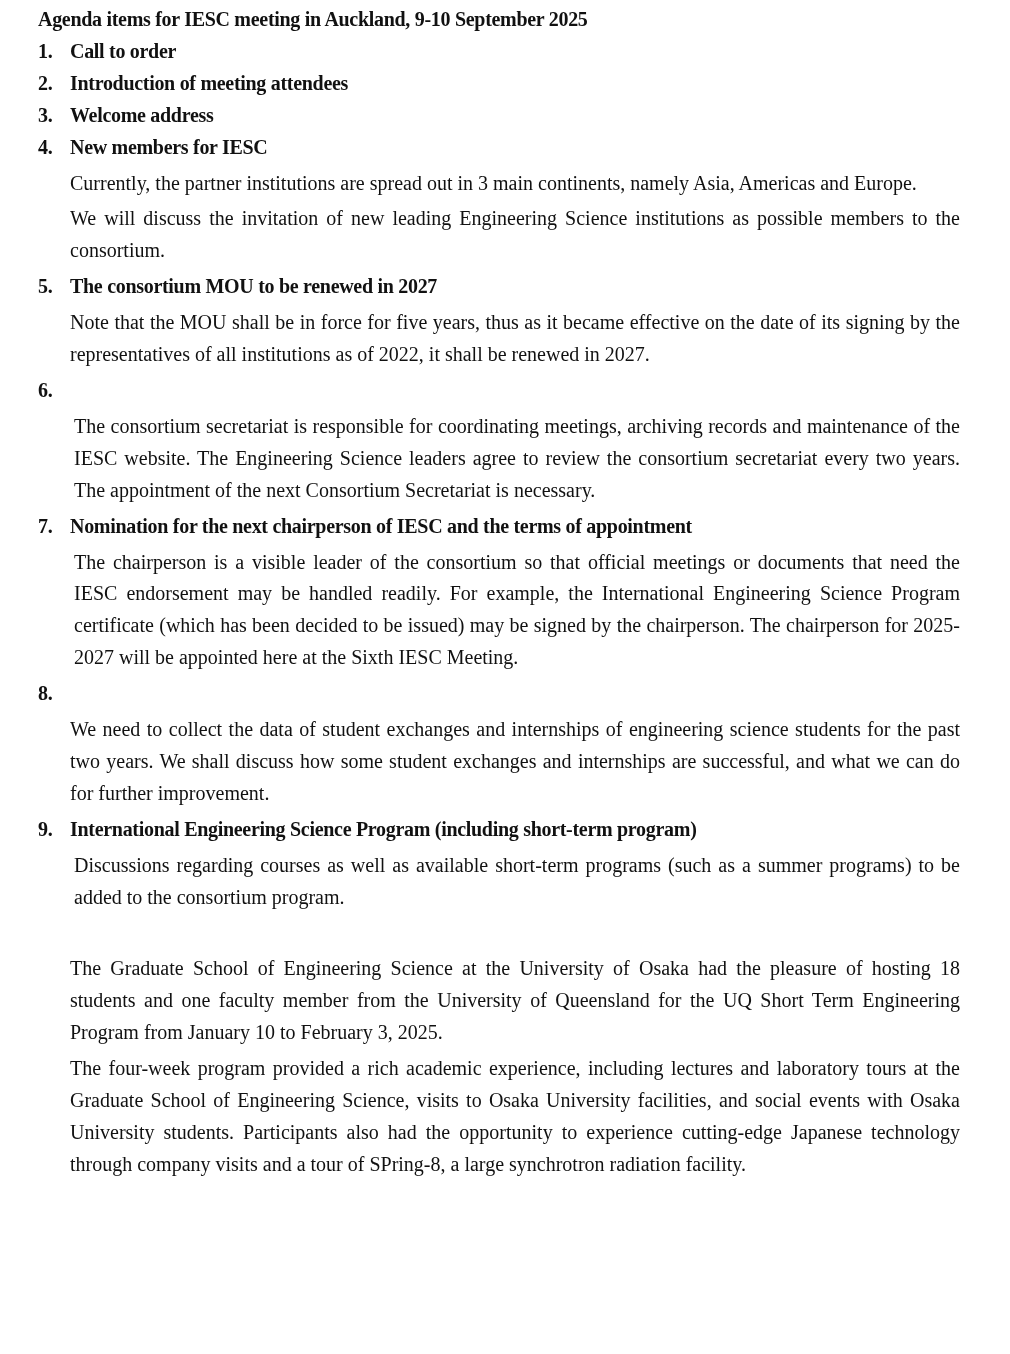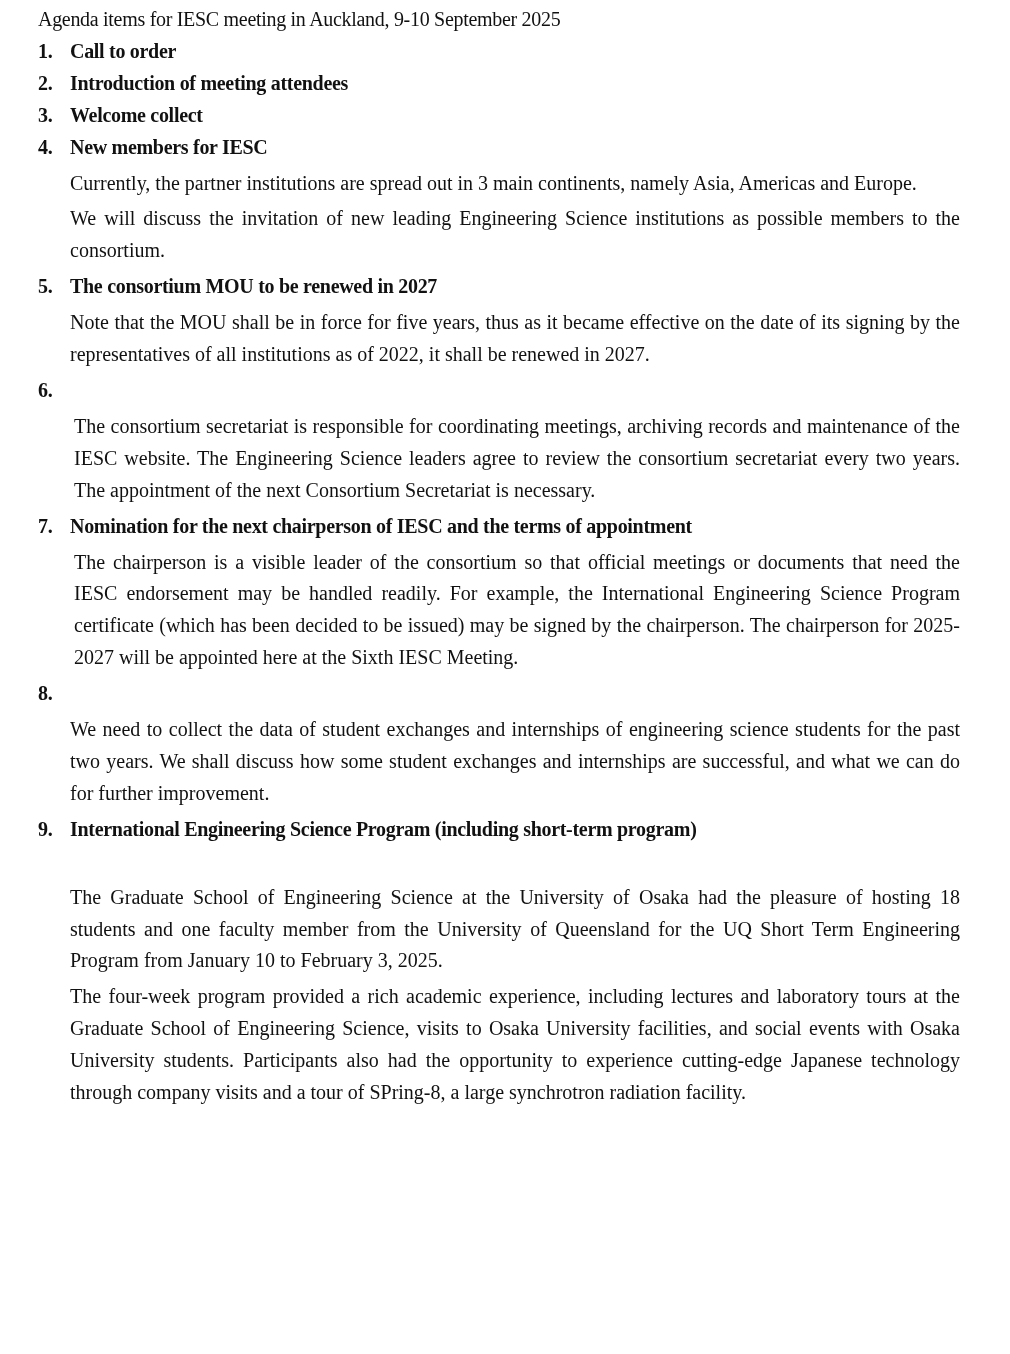--- a/index.html
+++ b/index.html
@@ -15,21 +15,21 @@
       color: #111111;
       font-size: 20px;
       line-height: 31.9px;
     }
     .page {
       position: relative;
       padding: 4px 46px 0 38px;
       width: 926px;
     }
     .title {
-      font-weight: normal;
+      font-weight: bold;
       margin: 0;
       letter-spacing: -0.3px;
     }
     .item-head {
       font-weight: bold;
       display: flex;
       margin: 0;
       letter-spacing: -0.3px;
     }
     .item-num {
@@ -59,21 +59,21 @@
     <span>Call to order</span>
   </div>
 
   <div class="item-head">
     <span class="item-num">2.</span>
     <span>Introduction of meeting attendees</span>
   </div>
 
   <div class="item-head">
     <span class="item-num">3.</span>
-    <span>Welcome collect</span>
+    <span>Welcome address</span>
   </div>
 
   <div class="item-head">
     <span class="item-num">4.</span>
     <span>New members for IESC</span>
   </div>
   <p class="para">Currently, the partner institutions are spread out in 3 main continents, namely Asia, Americas and Europe.</p>
   <p class="para">We will discuss the invitation of new leading Engineering Science institutions as possible members to the consortium.</p>
 
   <div class="item-head">
@@ -95,18 +95,19 @@
 
   <div class="item-head">
     <span class="item-num">8.</span>
   </div>
   <p class="para">We need to collect the data of student exchanges and internships of engineering science students for the past two years. We shall discuss how some student exchanges and internships are successful, and what we can do for further improvement.</p>
 
   <div class="item-head">
     <span class="item-num">9.</span>
     <span>International Engineering Science Program (including short-term program)</span>
   </div>
+  <p class="para indent-b">Discussions regarding courses as well as available short-term programs (such as a summer programs) to be added to the consortium program.</p>
 
   <div class="spacer"></div>
 
   <p class="para">The Graduate School of Engineering Science at the University of Osaka had the pleasure of hosting 18 students and one faculty member from the University of Queensland for the UQ Short Term Engineering Program from January 10 to February 3, 2025.</p>
   <p class="para">The four-week program provided a rich academic experience, including lectures and laboratory tours at the Graduate School of Engineering Science, visits to Osaka University facilities, and social events with Osaka University students. Participants also had the opportunity to experience cutting-edge Japanese technology through company visits and a tour of SPring-8, a large synchrotron radiation facility.</p>
 </div>
 
 </body></html>

